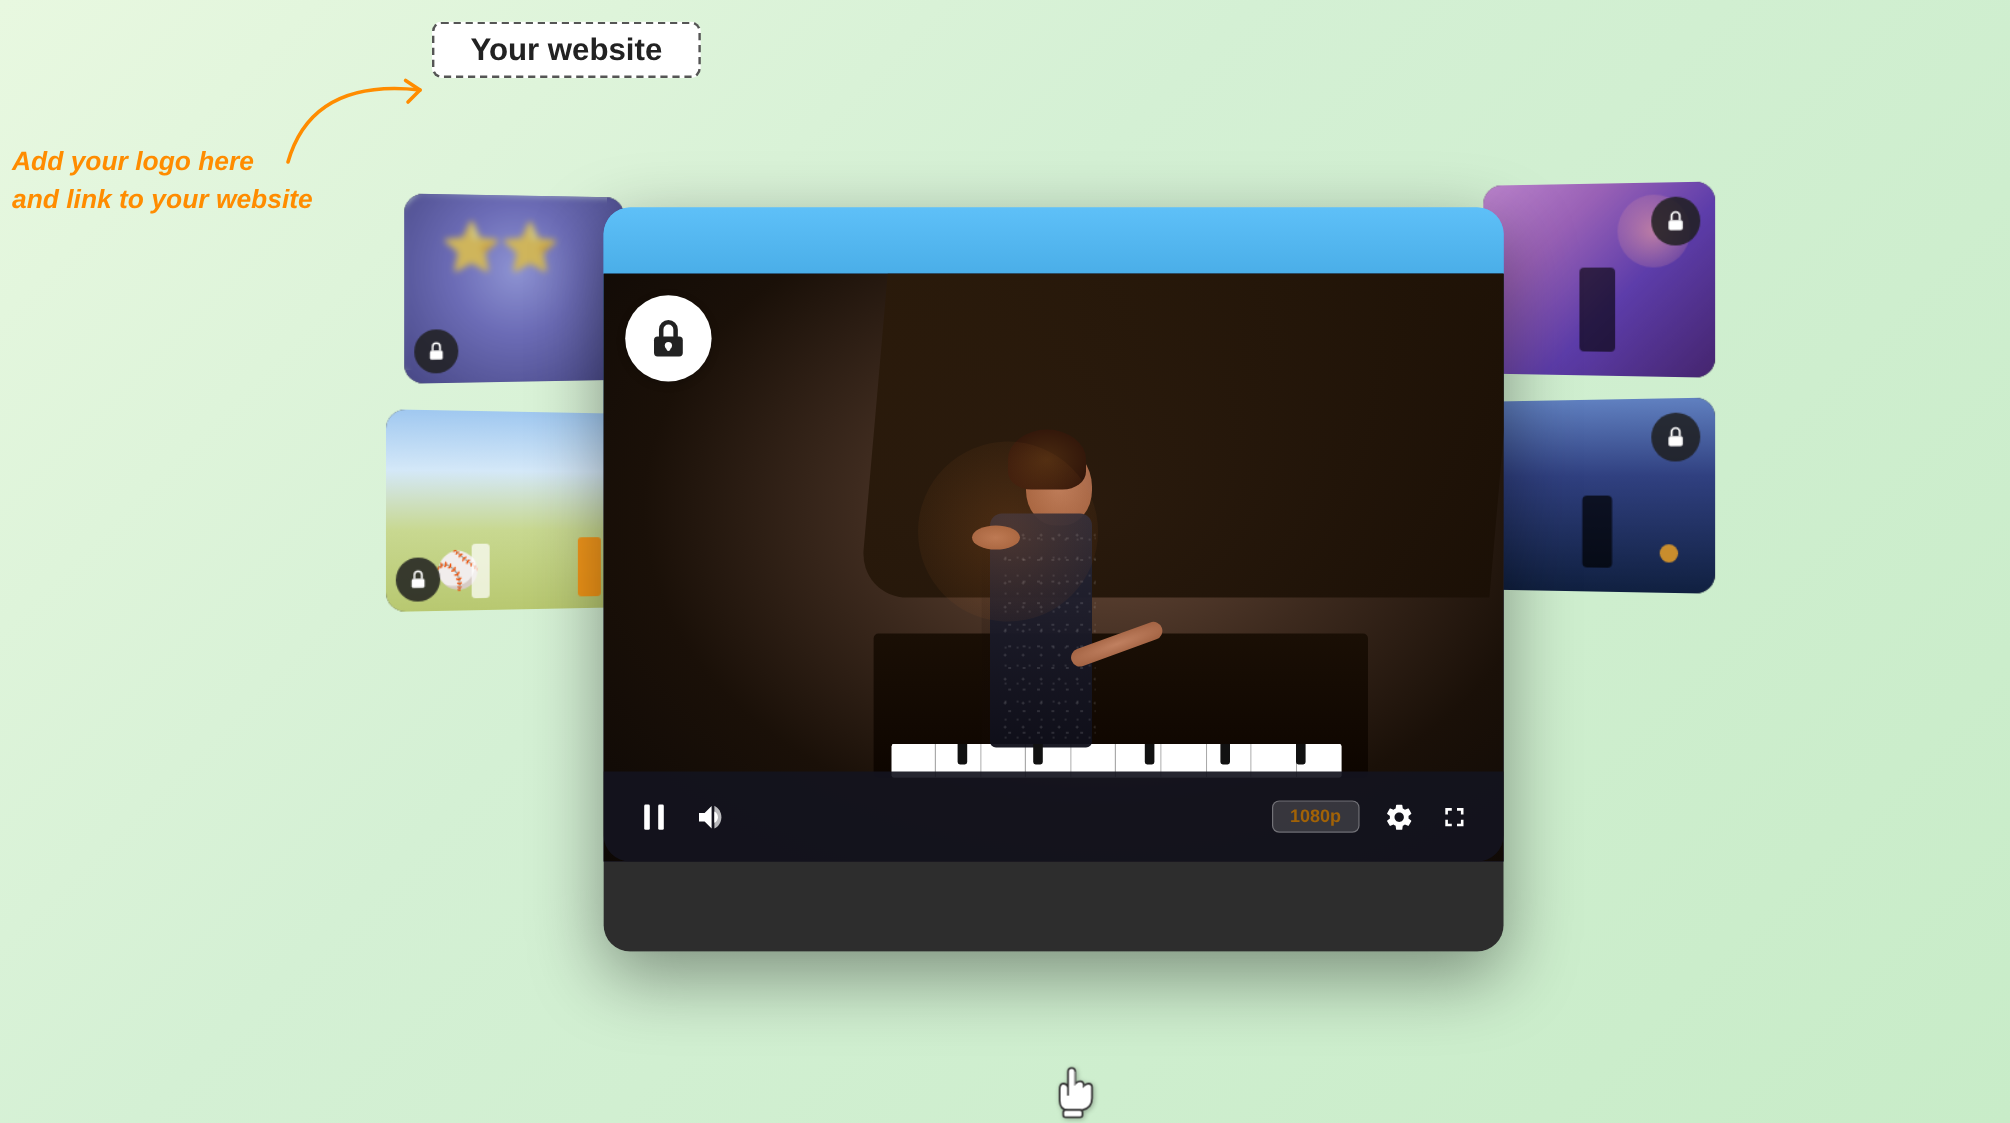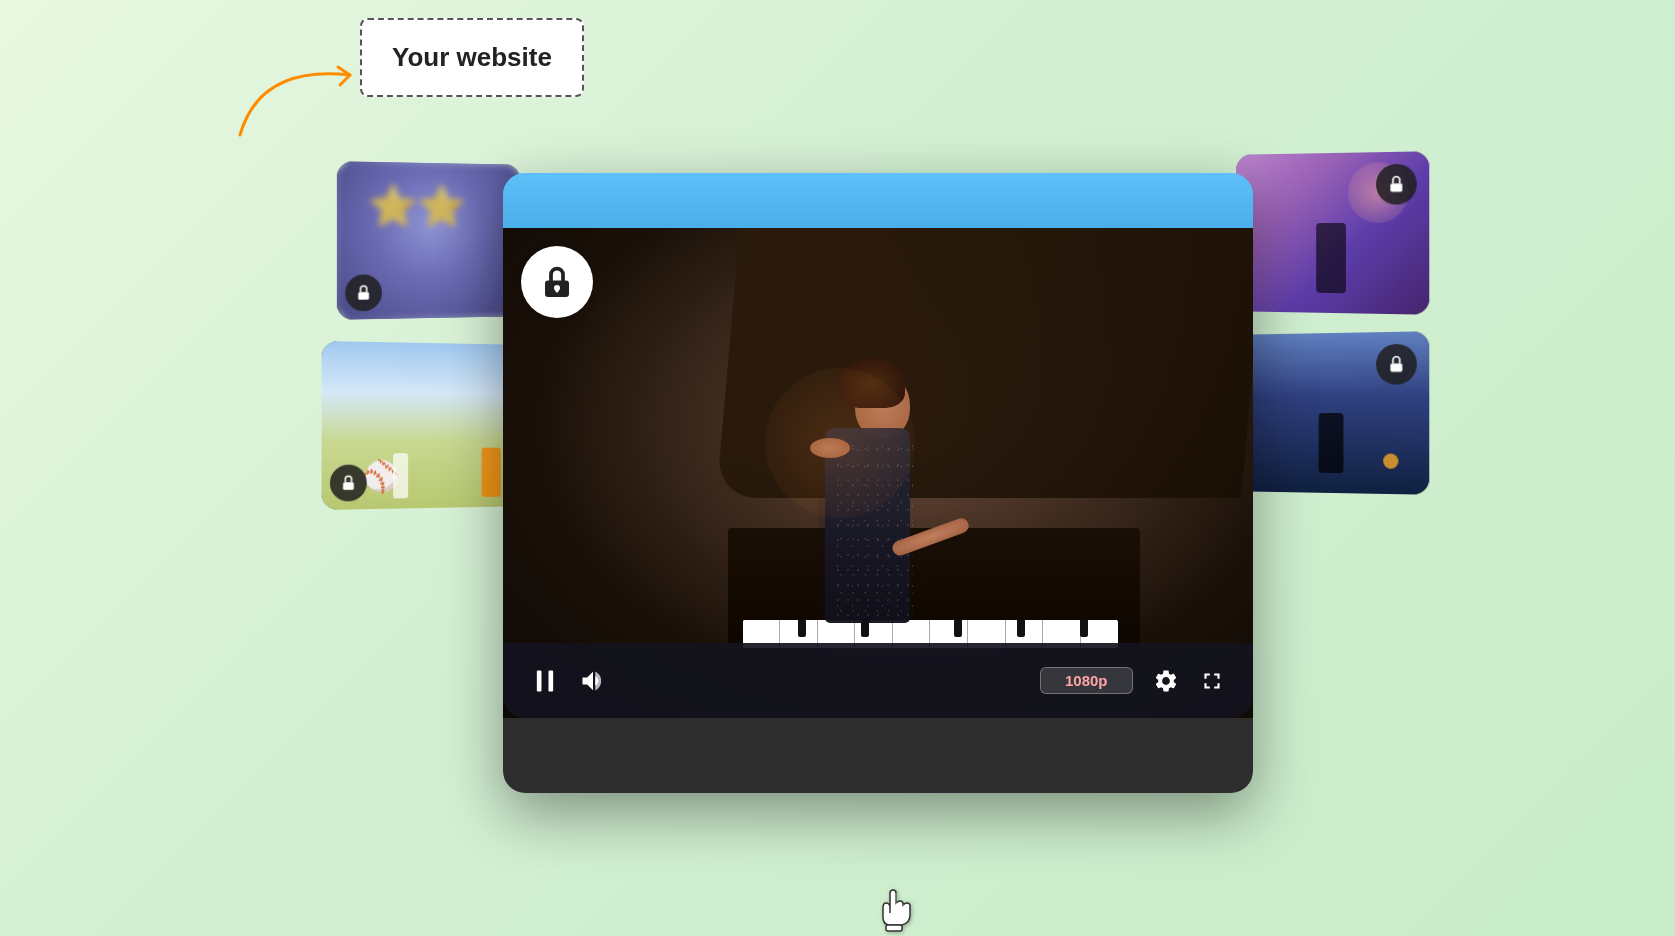--- a/index.html
+++ b/index.html
@@ -46,21 +46,21 @@
       z-index: 10;
     }
 
     
     .website-label {
       position: absolute;
       top: 18px;
       left: 360px;
       border: 2px dashed #555;
       border-radius: 8px;
-      padding: 22px 30px;
+      padding: 6px 30px;
       background: white;
       font-size: 26px;
       font-weight: bold;
       color: #222;
       z-index: 10;
     }
 
     
     .center-group {
       position: relative;
@@ -223,22 +223,22 @@
       cursor: pointer;
       display: flex;
       align-items: center;
       justify-content: center;
     }
 
     .quality-badge {
       margin-left: auto;
       background: rgba(255,255,255,0.15);
       border: 1px solid rgba(255,255,255,0.3);
-      color: #fca5a5;
-      padding: 4px 24px;
+      color: #a16207;
+      padding: 4px 14px;
       border-radius: 6px;
       font-size: 15px;
       font-weight: bold;
     }
 
     
     .subscribe-btn {
       position: absolute;
       bottom: -65px;
       left: 50%;
@@ -304,20 +304,24 @@
 
     
     svg { display: block; }
 
   </style>
 </head>
 <body>
 
 <div class="scene">
 
+  <div class="annotation-text">
+    <span>Add your logo here</span><br>
+    <span>and link to your website</span>
+  </div>
 
   <div class="annotation-arrow">
     <svg width="140" height="90" viewBox="0 0 140 90">
       <path d="M10,80 Q30,10 120,20" stroke="#ff8c00" stroke-width="3" fill="none" stroke-linecap="round"></path>
       <path d="M108,12 L120,20 L110,30" stroke="#ff8c00" stroke-width="3" fill="none" stroke-linecap="round" stroke-linejoin="round"></path>
     </svg>
   </div>
 
   <div class="website-label">
     <span>Your website</span>

